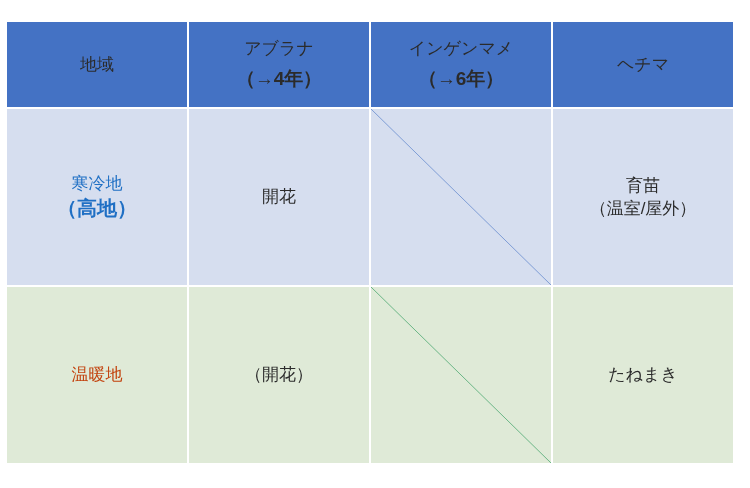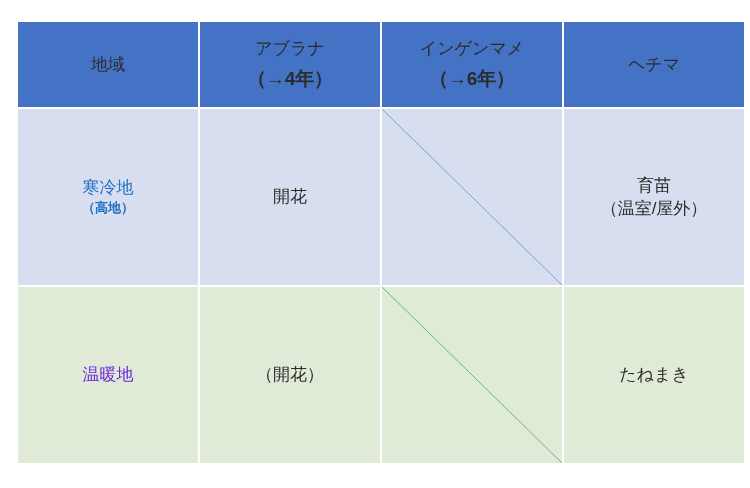--- a/index.html
+++ b/index.html
@@ -16,21 +16,21 @@
 
   #canvas {
     position: relative;
     width: 750px;
     height: 488px;
     background: #ffffff;
   }
 
   .table-wrap {
     position: absolute;
-    left: 16px;
+    left: 5px;
     top: 20px;
     width: 719px;
     height: 445px;
   }
 
   table.sched {
     border-collapse: separate;
     border-spacing: 2px;
     width: 719px;
     height: 445px;
@@ -72,27 +72,27 @@
   tr.row-cool td { background: #D6DEEF; }
   tr.row-mild td { background: #DFEAD7; }
   tr.row-warm td { background: #FAE2D5; }
 
   td.region {
     font-weight: bold;
     font-size: 20px;
   }
   td.region .sub {
     display: block;
-    font-size: 13px;
+    font-size: 20px;
     font-weight: bold;
     margin-top: 1px;
   }
 
   tr.row-cool td.region { color: #1F6FC4; }
-  tr.row-mild td.region { color: #6d28d9; }
+  tr.row-mild td.region { color: #c2410c; }
   tr.row-warm td.region { color: #E8833A; }
 
   td.cell-text .line2 {
     display: block;
     margin-top: 1px;
   }
 
   
   td.diagonal { padding: 0; }
   td.diagonal svg {

